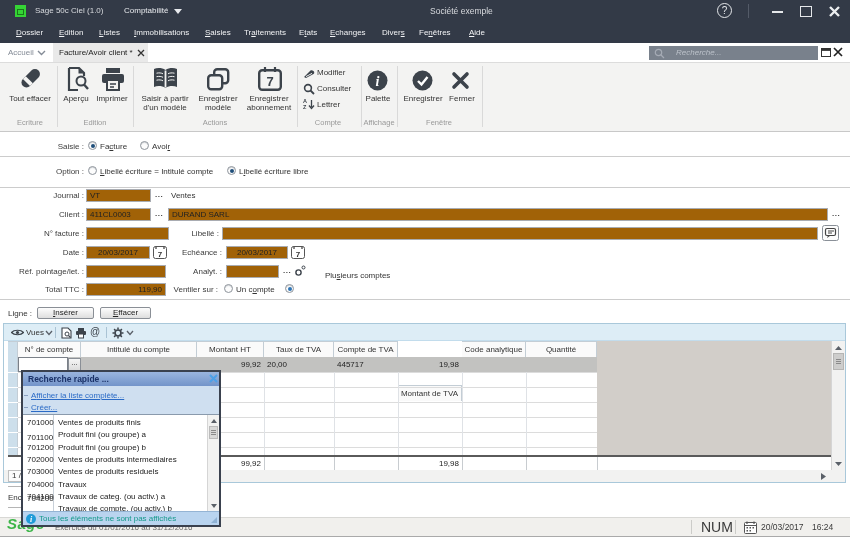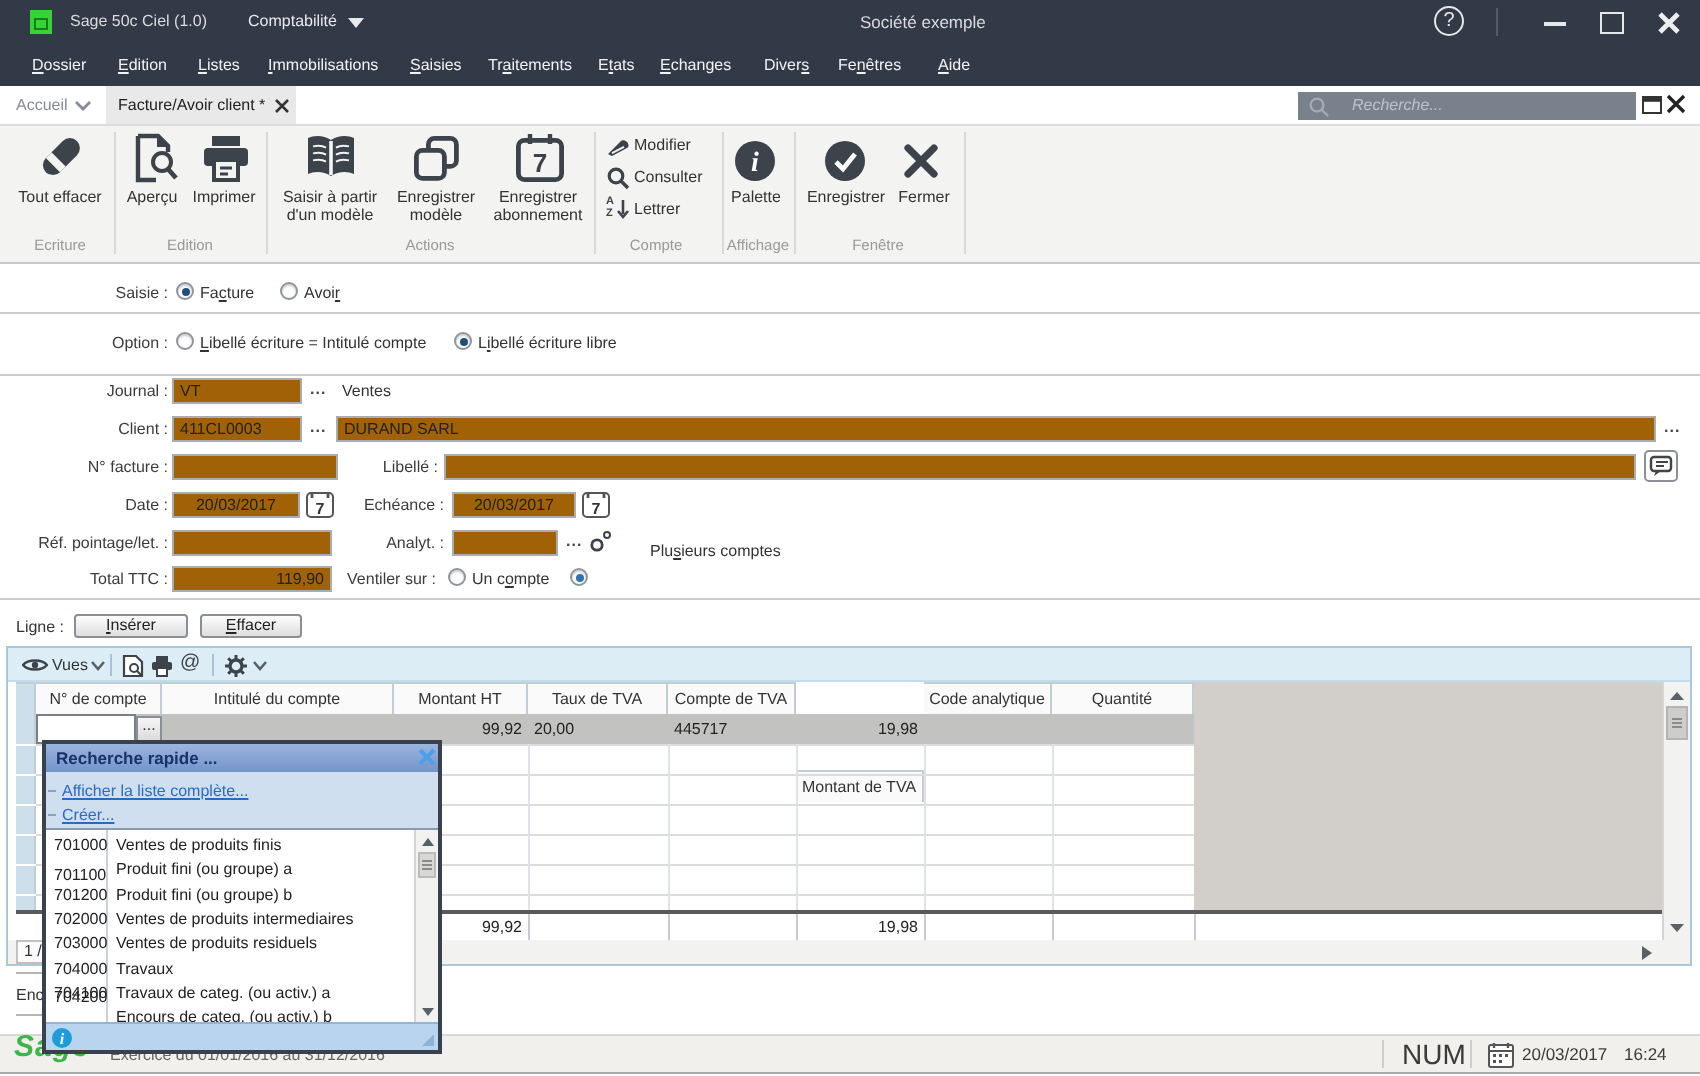--- a/index.html
+++ b/index.html
@@ -397,37 +397,38 @@
       <div style="position:absolute;left:35px;top:27.6px;">Produit fini (ou groupe) b</div>
     <div style="position:absolute;left:4px;top:39.9px;">702000</div>
       <div style="position:absolute;left:35px;top:39.9px;">Ventes de produits intermediaires</div>
     <div style="position:absolute;left:4px;top:52.2px;">703000</div>
       <div style="position:absolute;left:35px;top:52.2px;">Ventes de produits residuels</div>
     <div style="position:absolute;left:4px;top:64.5px;">704000</div>
       <div style="position:absolute;left:35px;top:64.5px;">Travaux</div>
     <div style="position:absolute;left:4px;top:76.8px;">704100</div>
       <div style="position:absolute;left:35px;top:76.8px;">Travaux de categ. (ou activ.) a</div>
     <div style="position:absolute;left:4px;top:79px;">704200</div>
-      <div style="position:absolute;left:35px;top:89.1px;">Encours de categ. (ou activ.) b</div>
+      <div style="position:absolute;left:35px;top:89.1px;">Travaux de compte. (ou activ.) b</div>
   </div>
   <div style="position:absolute;right:0;top:0;width:12px;height:97px;background:#f2f2f1;border-left:1px solid #d5d5d5;">
     <svg style="position:absolute;left:3px;top:4px;" width="6" height="4">
         <path d="M3 0 L6 4 L0 4 Z" fill="#5a6068"></path>
       </svg>
     <div style="position:absolute;left:1px;top:11px;width:9px;height:13px;background:#d8d8d7;border:1px solid #bbb;"></div>
     <div style="position:absolute;left:3px;top:15px;width:5px;height:1px;background:#8a8a8a;"></div>
     <div style="position:absolute;left:3px;top:17px;width:5px;height:1px;background:#8a8a8a;"></div>
     <div style="position:absolute;left:3px;top:19px;width:5px;height:1px;background:#8a8a8a;"></div>
     <svg style="position:absolute;left:3px;top:89px;" width="6" height="4">
         <path d="M3 4 L6 0 L0 0 Z" fill="#5a6068"></path>
       </svg>
   </div>
 </div>
 
 <div class="abs" style="left:23px;top:511px;width:196px;height:14px;background:#b9d4ef;border-top:1px solid #94b4d4;z-index:12;">
   <svg style="position:absolute;left:3px;top:2px;" width="10" height="10">
       <circle cx="5" cy="5" r="5" fill="#1f9bd8"></circle>
       <text x="5" y="8" font-size="8" font-weight="bold" font-style="italic" fill="#fff" text-anchor="middle" font-family="Liberation Serif">i</text>
     </svg>
+  <div style="position:absolute;left:16px;top:0;height:14px;line-height:14px;font-size:8px;color:#15998a;white-space:nowrap;">Tous les éléments ne sont pas affichés</div>
   <svg style="position:absolute;right:1px;bottom:1px;" width="7" height="7">
       <path d="M6 0 L6 6 L0 6 Z" fill="#8fb2d4"></path>
     </svg>
 </div>
 
 </body></html>

